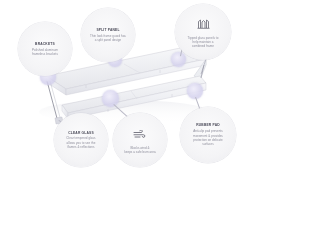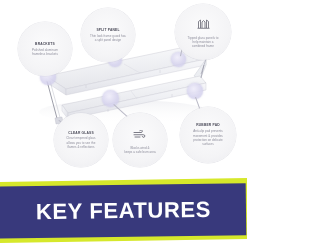--- a/index.html
+++ b/index.html
@@ -278,21 +278,14 @@
       <div class="c-body">
         <div>Anti-slip pad prevents</div>
         <div>movement &amp; provides</div>
         <div>protection on delicate</div>
         <div>surfaces</div>
       </div>
     </div>
 
   </div>
 
-  <div id="banner">
-    <div id="banner-lime"></div>
-    <div id="banner-navy"></div>
-    <div id="banner-text">
-      <span>KEY FEATURES</span>
-    </div>
-  </div>
 
 </div>
 
 </body></html>

